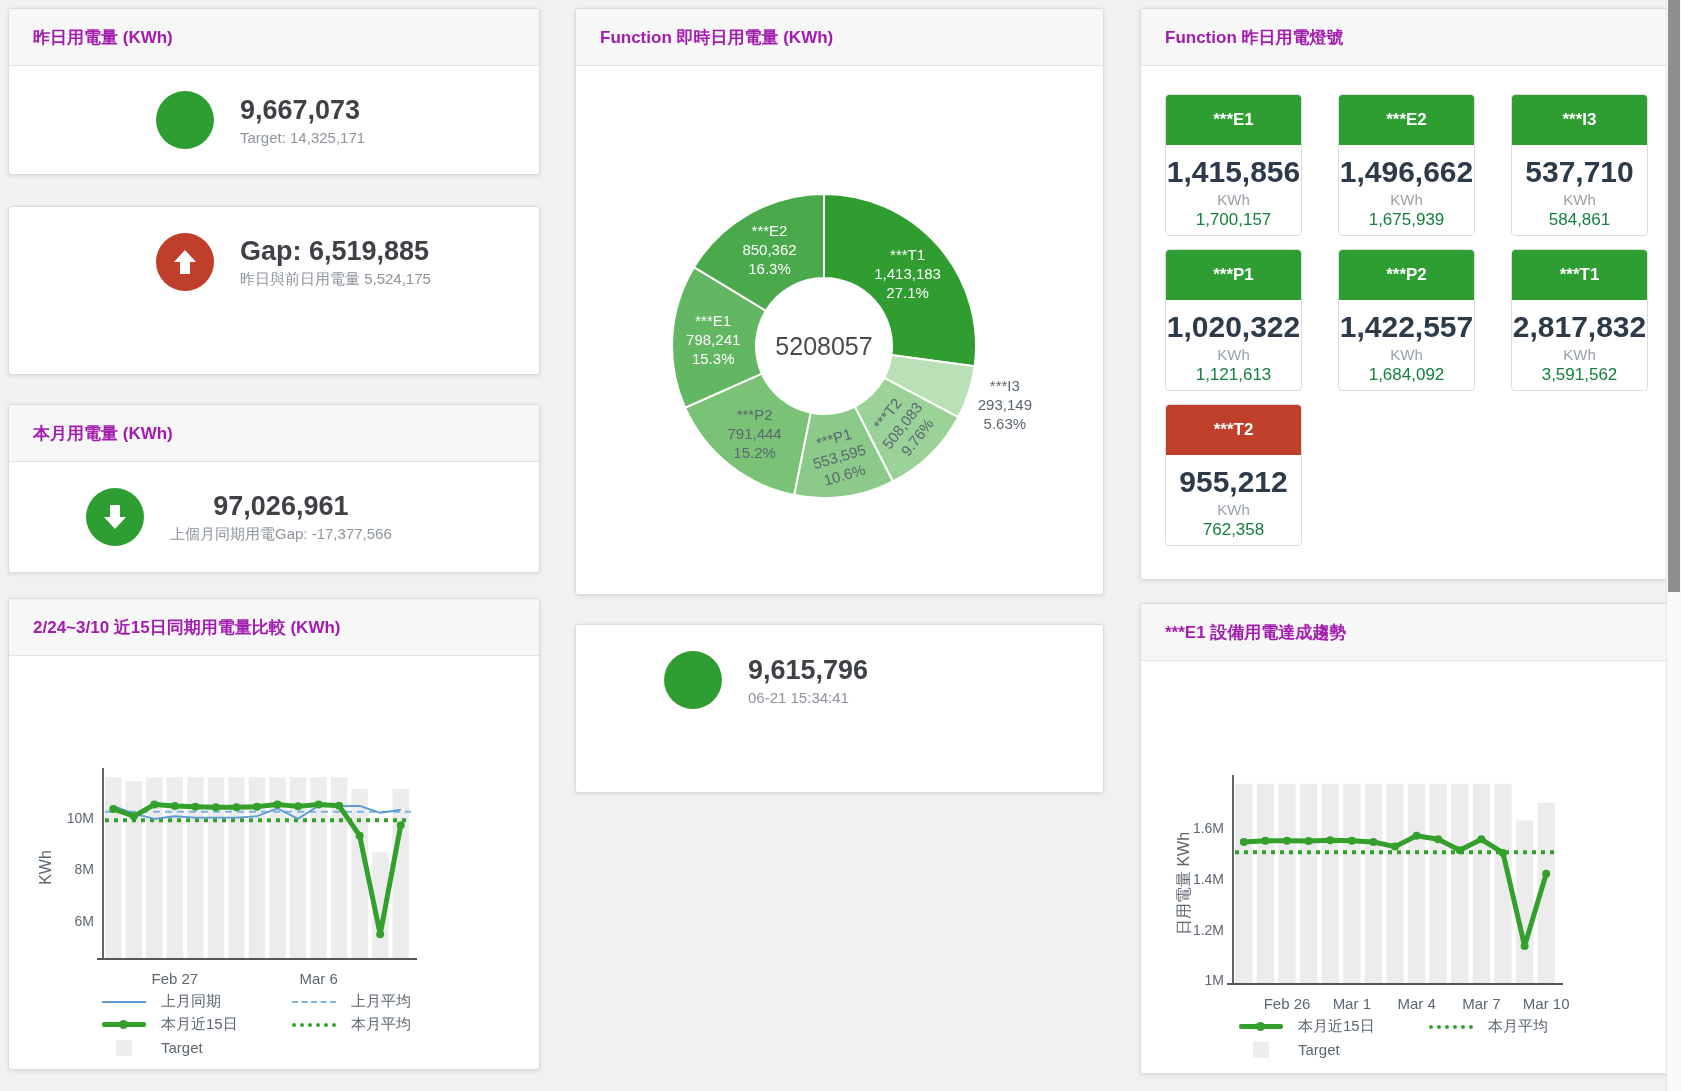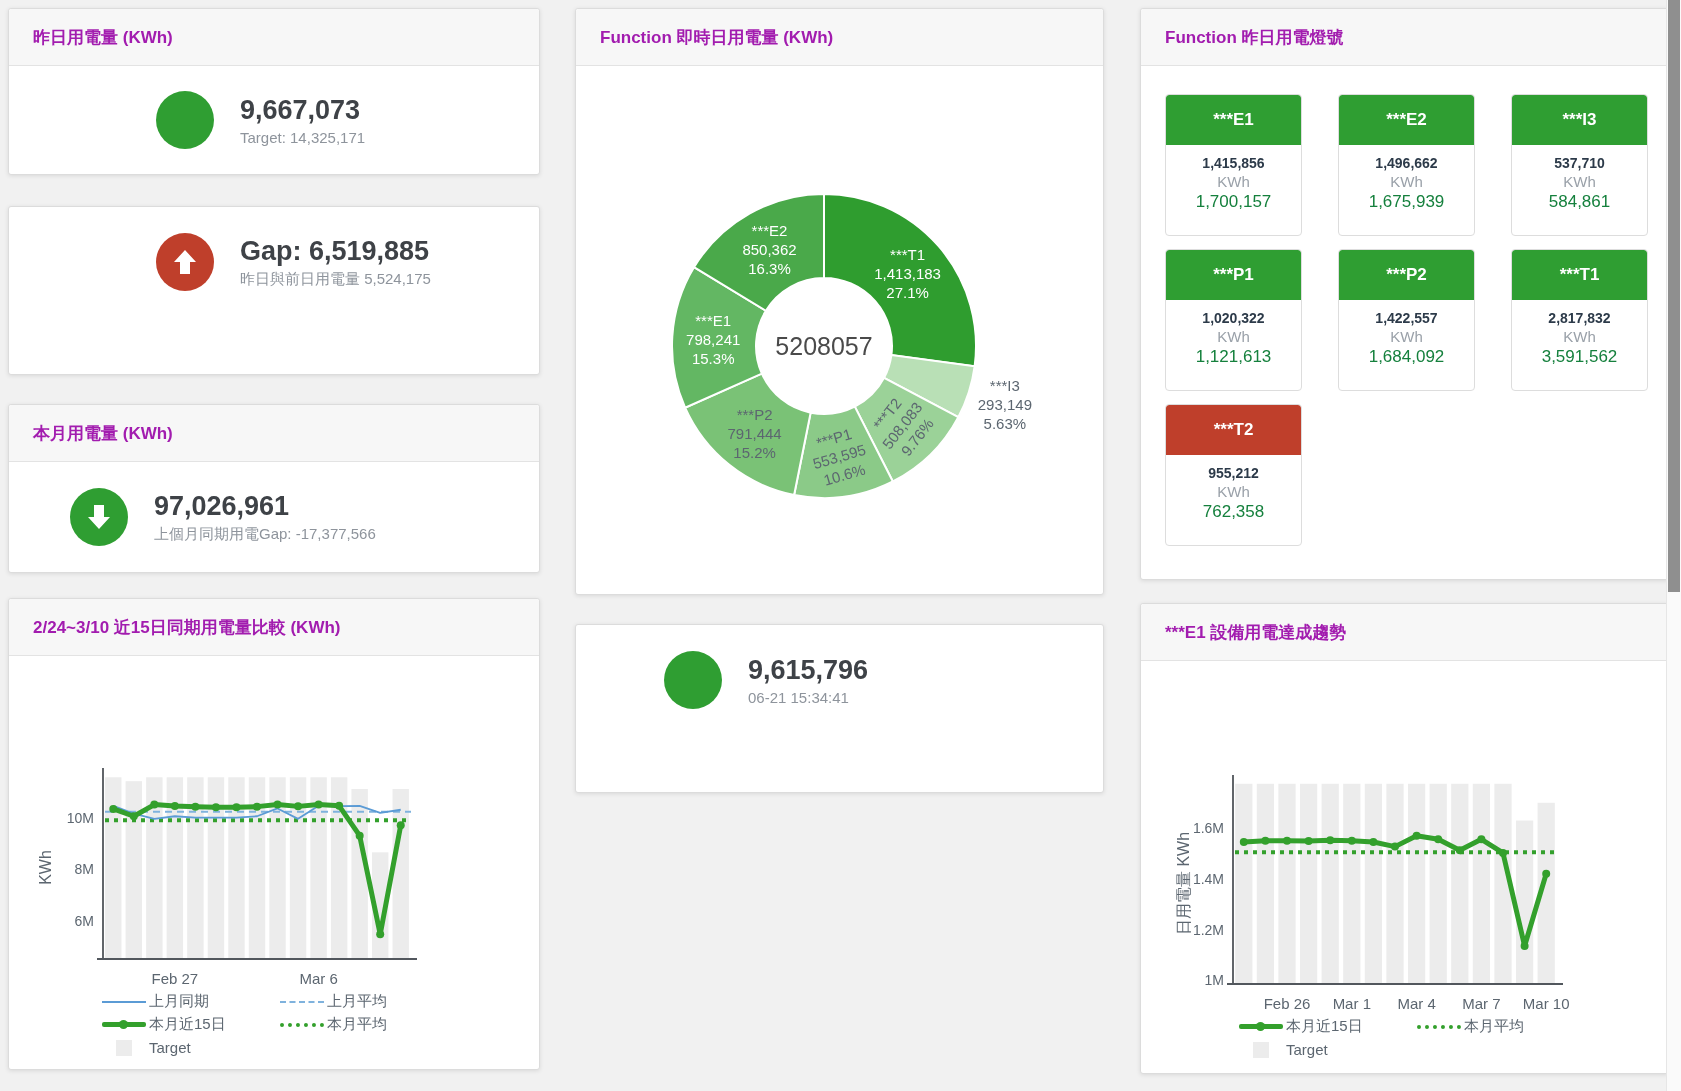--- a/index.html
+++ b/index.html
@@ -23,29 +23,29 @@
   .stat-value{font-size:27px;font-weight:bold;color:#3e4247;line-height:32px;}
   .stat-sub{font-size:15px;color:#8e949c;margin-top:3px;}
   
   .tiles{padding:28px 22px 0 24px;display:grid;grid-template-columns:repeat(3,137px);
         gap:13px 36px;}
   .tile{height:140px;border:1px solid #ddd;border-radius:4px;background:#fff;
         text-align:center;overflow:hidden;}
   .tile-head{height:50px;line-height:50px;background:#2f9e32;color:#fff;
         font-size:17px;font-weight:bold;border-radius:3px 3px 0 0;}
   .tile-head.red{background:#bf3f2b;}
-  .tile-value{font-size:14px;font-weight:bold;color:#2c3a49;margin-top:10px;}
+  .tile-value{font-size:30px;font-weight:bold;color:#2c3a49;margin-top:10px;}
   .tile-unit{font-size:15px;color:#9aa1a9;margin-top:2px;}
   .tile-target{font-size:17px;color:#15803d;margin-top:2px;}
   
   .legend{position:absolute;left:0;right:0;}
   .legend-row{display:flex;align-items:center;height:23px;}
   .lg-item{display:flex;align-items:center;}
   .lg-sample{width:50px;display:flex;align-items:center;justify-content:center;}
-  .lg-label{font-size:15px;color:#5c6670;margin-left:0;width:128px;}
+  .lg-label{font-size:15px;color:#5c6670;margin-left:12px;width:128px;}
   .ln{display:inline-block;width:44px;height:0;}
   .blue-thin{border-top:2px solid #5b9bd5;}
   .blue-dash{border-top:2px dashed #7fb2dd;}
   .green-thick{height:5px;background:#33a02c;border-radius:2px;position:relative;width:44px;}
   .green-thick::after{content:"";position:absolute;left:17px;top:-2px;width:9px;height:9px;
         border-radius:50%;background:#33a02c;}
   .green-dot{border-top:4px dotted #33a02c;}
   .gray-box{width:16px;height:16px;background:#ececec;display:inline-block;}
   svg text{font-family:"Liberation Sans",sans-serif;}
   
@@ -81,21 +81,21 @@
         <div class="stat-value">Gap: 6,519,885</div>
         <div class="stat-sub">昨日與前日用電量 5,524,175</div>
       </div>
     </div>
   </div>
 </div>
 
 <div class="card" style="left:8px;top:404px;width:530px;height:167px;">
   <div class="card-header">本月用電量 (KWh)</div>
   <div class="card-body" style="height:110px;">
-    <div class="stat-row" style="padding-left:61px;">
+    <div class="stat-row" style="padding-left:77px;text-align:center;">
       <div class="stat-circle green-bg">
         <svg width="26" height="28" viewBox="-13 -14 26 28">
             <path d="M -5,-12 L -5,0 L -11,0 L 0,12 L 11,0 L 5,0 L 5,-12 Z" fill="#ffffff"></path>
           </svg>
       </div>
       <div class="stat-text">
         <div class="stat-value">97,026,961</div>
         <div class="stat-sub">上個月同期用電Gap: -17,377,566</div>
       </div>
     </div>

